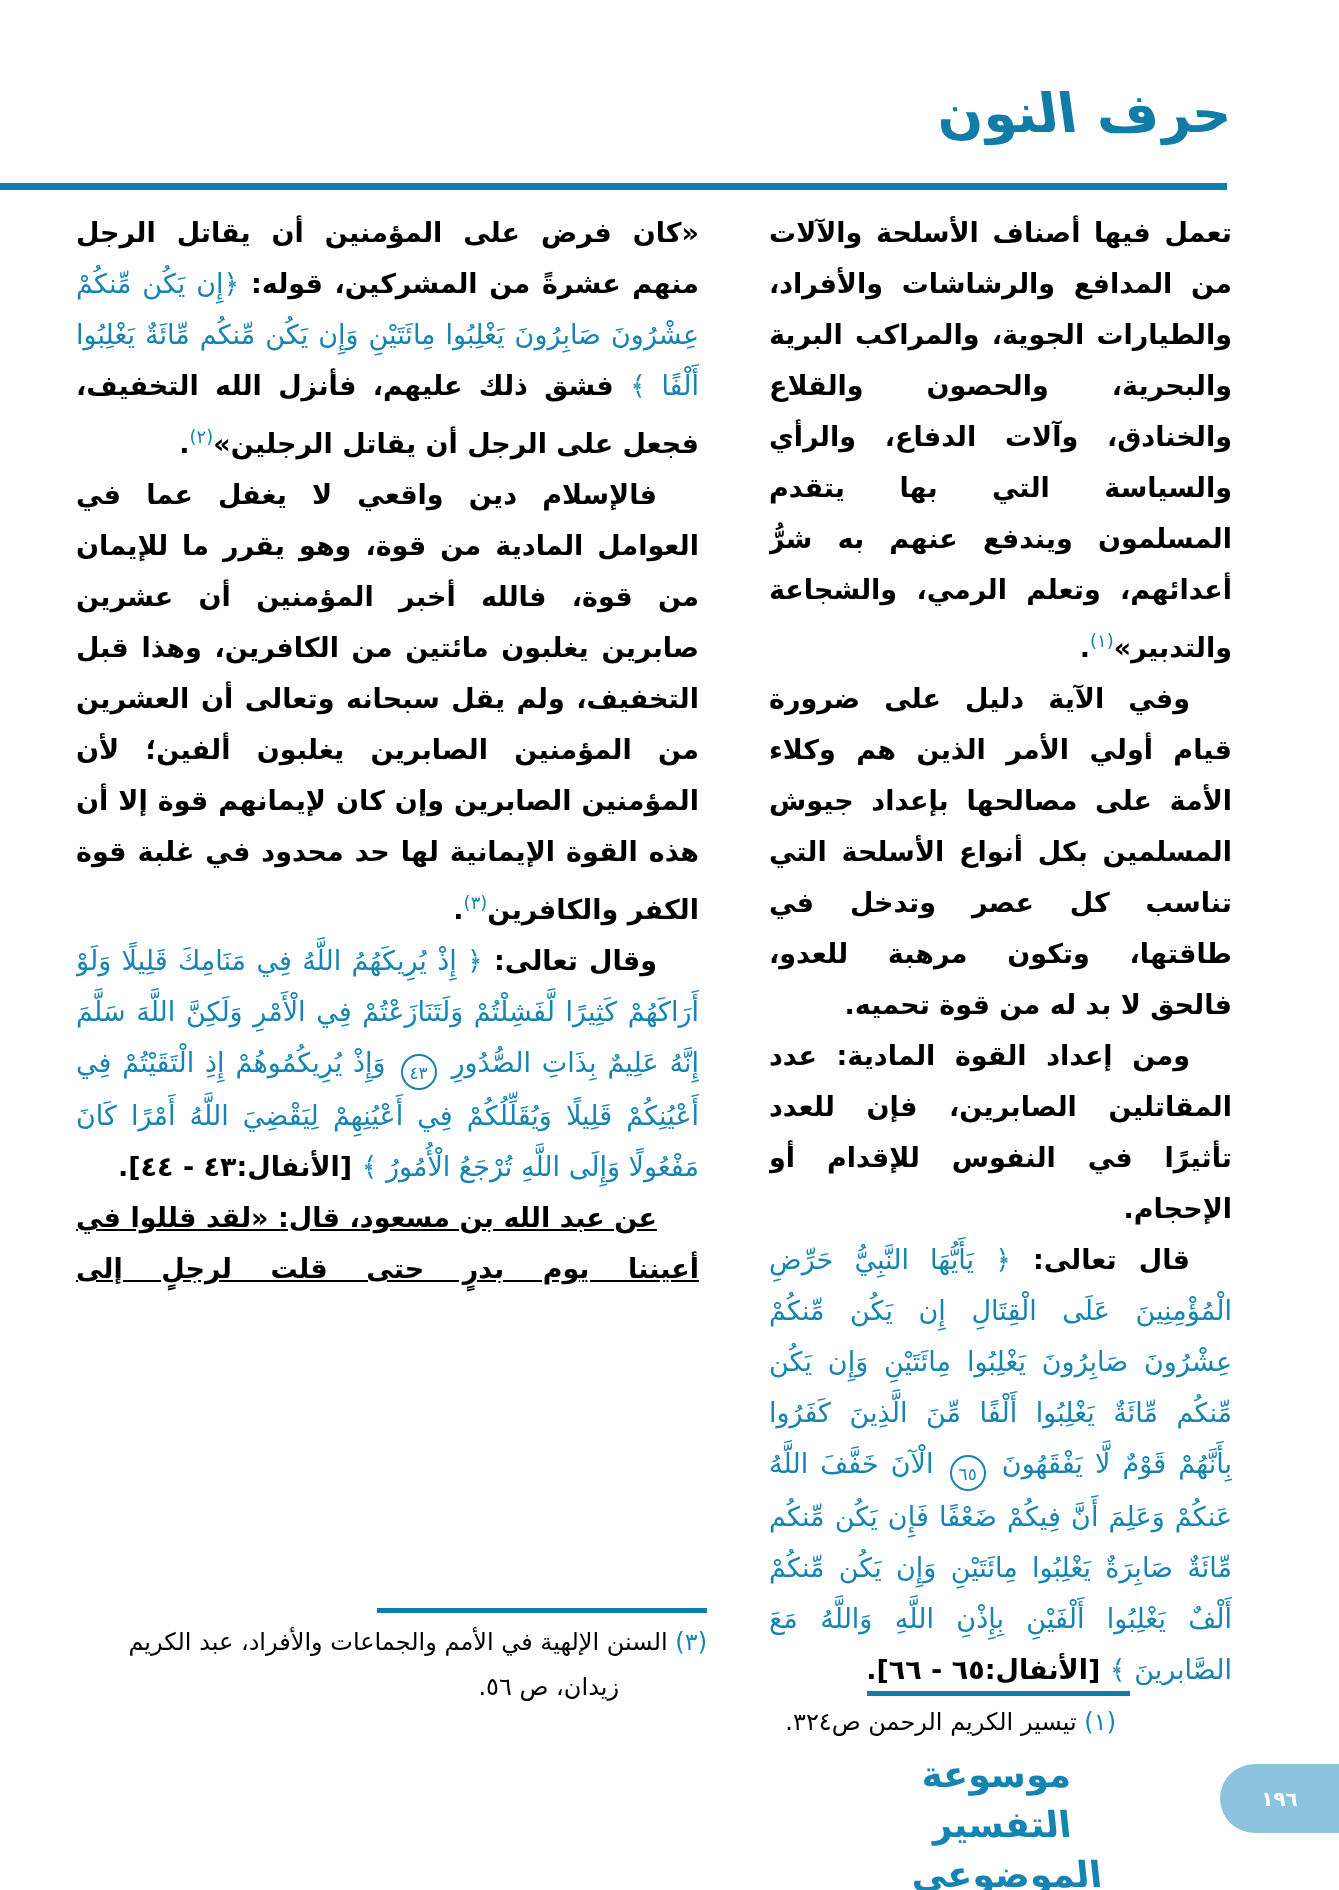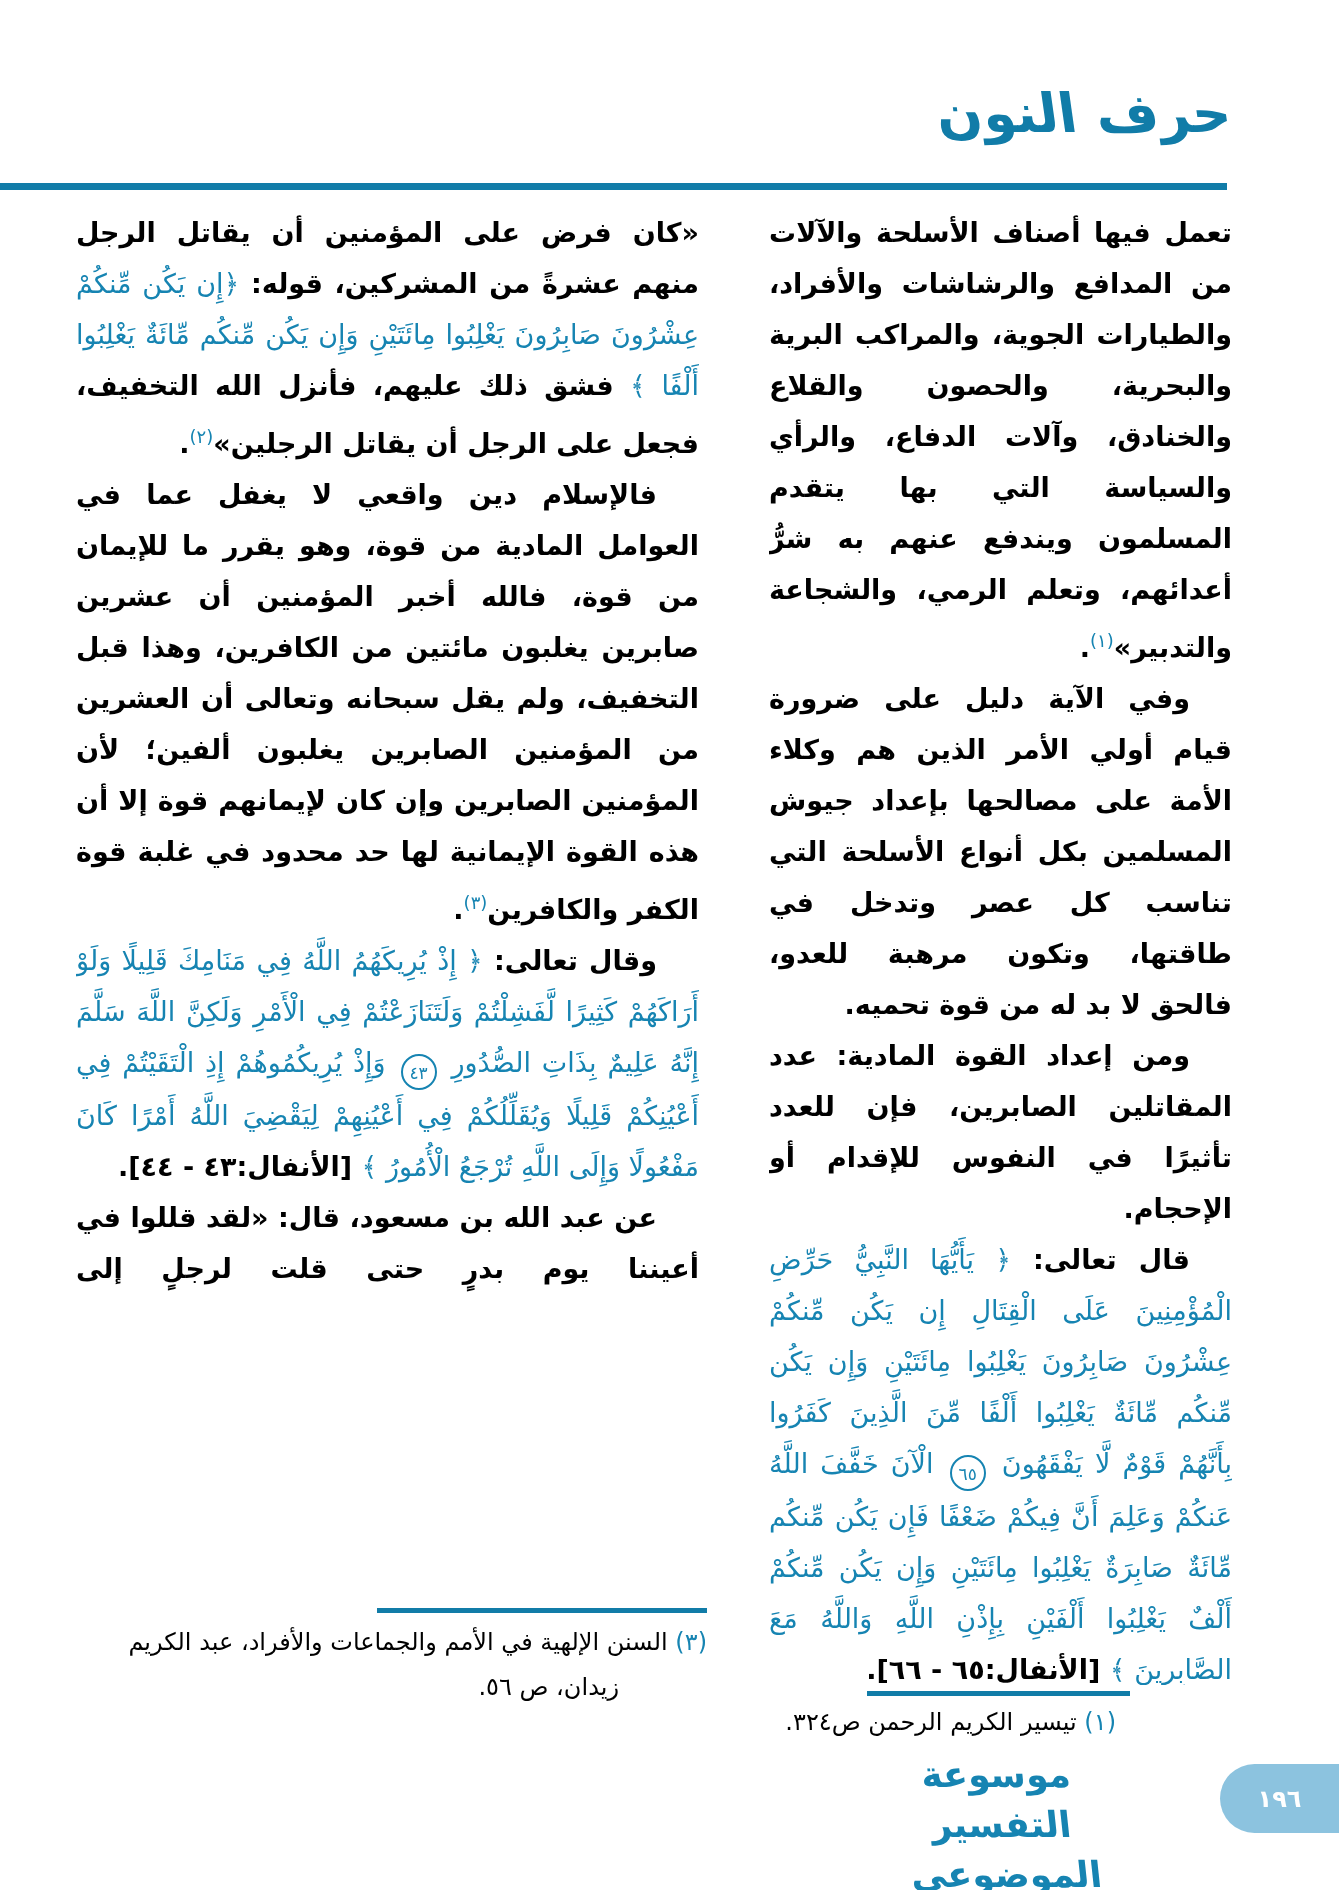--- a/index.html
+++ b/index.html
@@ -11,21 +11,21 @@
     position:absolute;top:82px;right:108px;color:#117CA8;
     font-size:54px;font-weight:bold;transform:skewX(8deg);letter-spacing:-2px;
   }
   .header-rule{position:absolute;top:183px;left:0;width:1227px;height:7px;background:#117CA8;}
 
   .col{position:absolute;top:207px;text-align:justify;}
   .col-right{right:107px;width:463px;height:1478px;overflow:hidden;font-size:27px;line-height:51px;font-weight:bold;}
   .col-left{left:76px;width:623px;height:1396px;overflow:hidden;font-size:27px;line-height:51px;font-weight:bold;}
   .para{margin:0;}
   .indent{text-indent:42px;}
-  .stretch{text-align-last:justify;}
+  .stretch{text-align-last:justify;text-decoration:underline;}
 
   .seg-body{color:#000;}
   .seg-quran{color:#1684B2;font-weight:normal;}
   .seg-marker{color:#1684B2;font-weight:normal;font-size:18px;vertical-align:super;}
   .seg-ayah{
     display:inline-block;width:36px;height:36px;line-height:34px;border:2px solid #1684B2;
     border-radius:50%;color:#1684B2;font-size:17px;font-weight:normal;text-align:center;
     margin:0 4px;vertical-align:-7px;text-indent:0;box-sizing:border-box;
   }
 
@@ -39,21 +39,21 @@
   .fn{margin:0;padding-right:88px;text-indent:-88px;}
   .footnotes-right .fn{padding-right:14px;text-indent:0;}
   .fn-marker{color:#1684B2;}
 
   .logo{position:absolute;top:1750px;right:212px;width:252px;text-align:center;color:#1684B2;}
   .logo-line1{font-size:36px;font-weight:bold;line-height:50px;transform:skewX(6deg);}
 
   .page-tab{
     position:absolute;top:1764px;right:0;width:119px;height:69px;background:#8CC3DF;
     border-radius:35px 0 0 35px;display:flex;align-items:center;justify-content:center;
-    color:#ffffff;font-size:24px;font-weight:bold;
+    color:#ffffff;font-size:20px;font-weight:bold;
   }
 </style>
 </head>
 <body>
 
 <div class="chapter-title">حرف النون</div>
 <div class="header-rule"></div>
 
 <div class="col col-right">
   <p class="para"><span class="seg-body">تعمل فيها أصناف الأسلحة والآلات من المدافع والرشاشات والأفراد، والطيارات الجوية، والمراكب البرية والبحرية، والحصون والقلاع والخنادق، وآلات الدفاع، والرأي والسياسة التي بها يتقدم المسلمون ويندفع عنهم به شرُّ أعدائهم، وتعلم الرمي، والشجاعة والتدبير»</span><span class="seg-marker">(١)</span><span class="seg-body">.</span></p>

